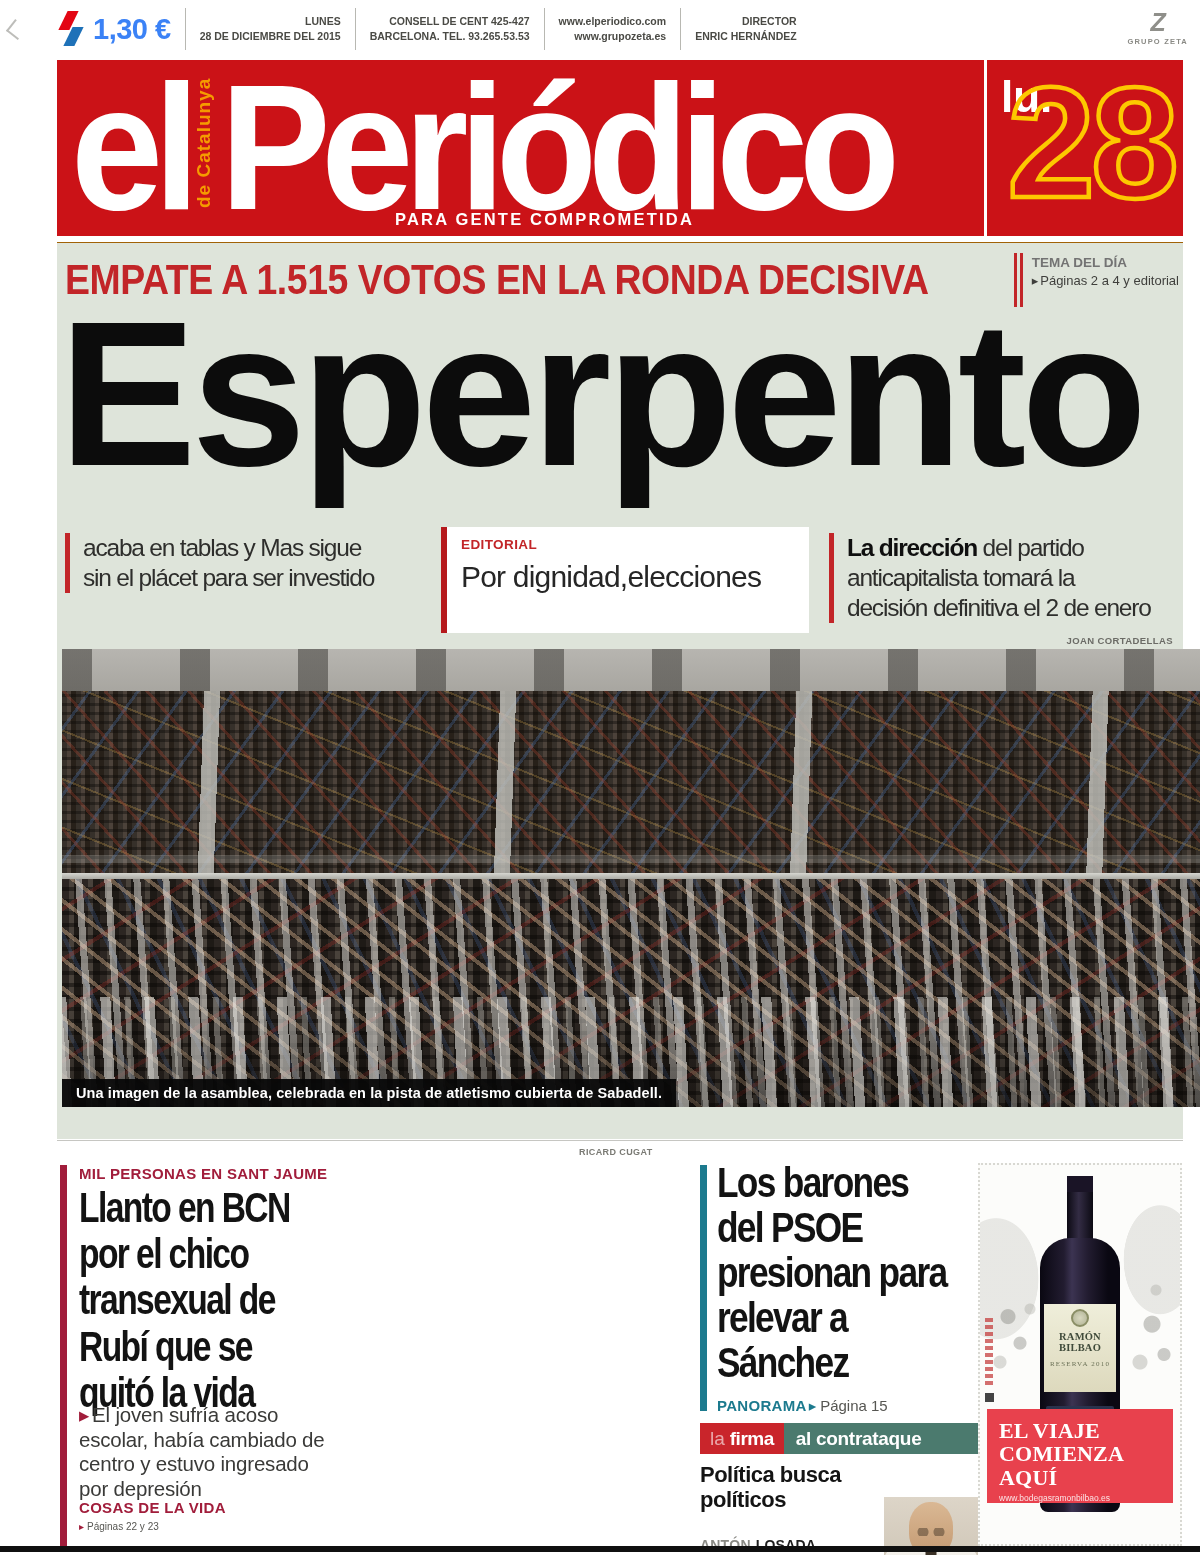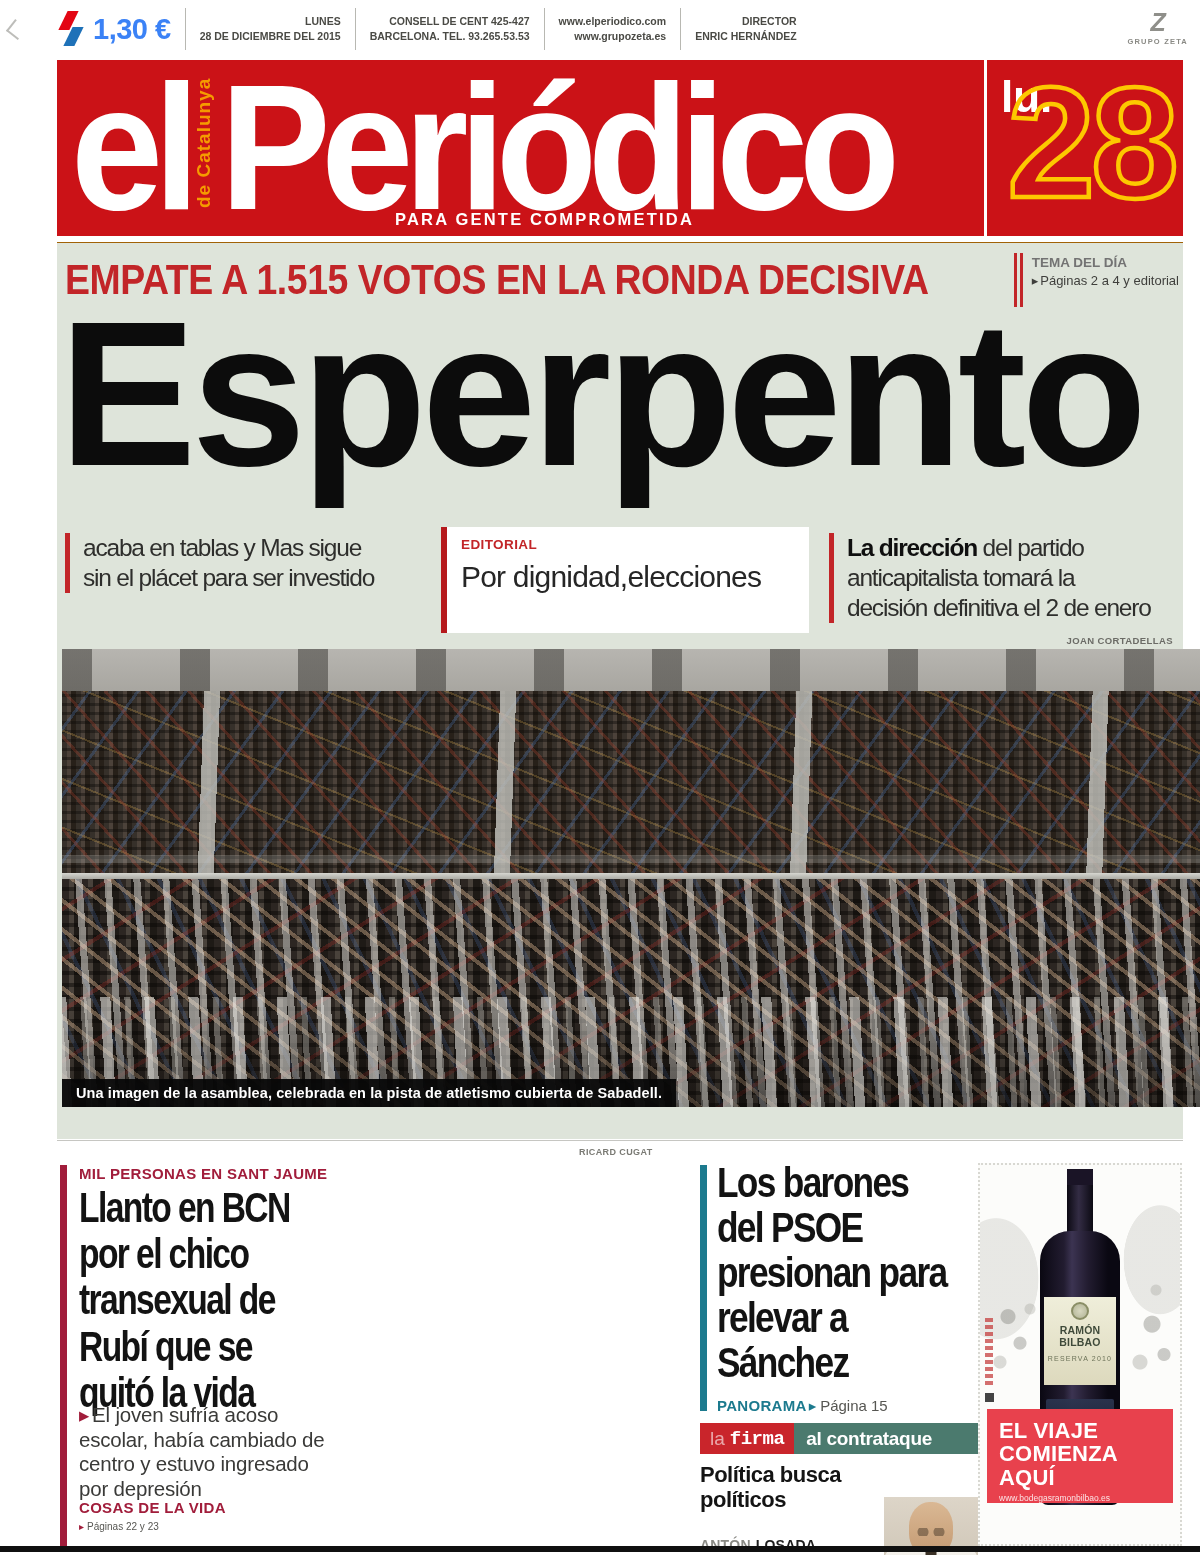--- a/index.html
+++ b/index.html
@@ -146,21 +146,21 @@
   .teal-bar{position:absolute;left:643px;top:24px;width:7px;height:246px;background:#1c7a8e;}
   .rs-headline{position:absolute;left:660px;top:20px;width:285px;font-size:42px;font-weight:bold;color:#131313;
     letter-spacing:-2px;line-height:1.07;transform:scaleX(.84);transform-origin:left top;margin:0;}
   .rs-pages{position:absolute;left:660px;top:256px;font-size:15px;color:#565652;}
   .rs-section{font-weight:bold;color:#1c7a8e;letter-spacing:.3px;}
   
   .firma{position:absolute;left:643px;top:282px;width:278px;height:124px;}
   .firma-head{display:flex;height:31px;}
   .fh-la{background:#c9252b;color:#fff;display:flex;align-items:center;padding:0 10px;font-size:19px;}
   .fh-la .la{opacity:.6;font-weight:400;margin-right:5px;}
-  .fh-la .fi{font-weight:bold;letter-spacing:-.5px;font-family:Liberation Mono, monospace;}
+  .fh-la .fi{font-weight:bold;letter-spacing:-.5px;}
   .fh-tag{background:#4b7a6e;color:#fff;font-weight:bold;font-size:19px;display:flex;align-items:center;
     padding:0 12px;letter-spacing:-.3px;flex:1;}
   .firma-body{position:relative;height:93px;}
   .firma-title{margin:8px 0 0;font-size:22px;font-weight:bold;letter-spacing:-.5px;line-height:1.15;color:#141414;width:172px;}
   .firma-author{position:absolute;left:0;bottom:2px;font-size:14px;letter-spacing:.2px;}
   .af{color:#8a8a85;font-weight:600;margin-right:5px;}
   .al{color:#1d1d1d;font-weight:bold;}
   .firma-photo{position:absolute;right:0;top:35px;width:94px;height:88px;overflow:hidden;
     background:linear-gradient(#ddd5c8,#cbc2b2);}
   .fp-head{position:absolute;left:50%;top:5px;transform:translateX(-50%);width:44px;height:54px;
@@ -181,37 +181,37 @@
     radial-gradient(circle at 25% 38%, rgba(150,150,142,.3) 0 5px, rgba(0,0,0,0) 6px),
     radial-gradient(circle at 86% 42%, rgba(125,125,118,.4) 0 8px, rgba(0,0,0,0) 9px),
     radial-gradient(circle at 92% 50%, rgba(110,110,104,.35) 0 6px, rgba(0,0,0,0) 7px),
     radial-gradient(circle at 80% 52%, rgba(140,140,132,.32) 0 7px, rgba(0,0,0,0) 8px),
     radial-gradient(circle at 88% 33%, rgba(150,150,142,.3) 0 5px, rgba(0,0,0,0) 6px),
     radial-gradient(ellipse 60px 90px at 90% 25%, rgba(160,160,152,.22) 0 60%, rgba(0,0,0,0) 61%),
     radial-gradient(ellipse 70px 100px at 8% 30%, rgba(160,160,152,.22) 0 60%, rgba(0,0,0,0) 61%);}
   .ad-mark{position:absolute;left:5px;top:150px;width:8px;height:70px;opacity:.7;
     background:repeating-linear-gradient(0deg,#c23333 0 4px, rgba(0,0,0,0) 4px 7px);}
   .ad-mark2{position:absolute;left:5px;top:228px;width:9px;height:9px;background:#444;}
-  .ad-bottle{position:absolute;left:50%;top:4px;transform:translateX(-50%);width:80px;height:336px;}
+  .ad-bottle{position:absolute;left:50%;top:11px;transform:translateX(-50%);width:80px;height:336px;font-family:Liberation Serif, serif;}
   .bn{position:absolute;left:50%;top:0;transform:translateX(-50%);width:26px;height:70px;
     background:linear-gradient(90deg,#0c0a13,#332c44 45%,#0c0a13);border-radius:5px 5px 0 0;}
   .bn::before{content:"";position:absolute;left:0;top:0;right:0;height:16px;background:#1a1426;}
   .bb{position:absolute;left:0;top:62px;width:80px;height:274px;border-radius:30px 30px 8px 8px;
     background:linear-gradient(90deg,#0a0812 0%,#221c30 30%,#3c3452 40%,#221c30 60%,#0a0812 85%);}
   .bl{position:absolute;left:4px;right:4px;top:66px;height:88px;text-align:center;padding-top:5px;box-sizing:border-box;
     background:linear-gradient(#efeeda,#ddd9bd);}
   .crest{width:18px;height:18px;margin:0 auto 4px;border:2px solid #8a8e66;border-radius:50%;
     background:radial-gradient(#d8d8c0,#b0b294);box-sizing:border-box;}
   .brand{font-size:10.5px;font-weight:bold;color:#3f4a3a;letter-spacing:.2px;}
   .reserva{font-size:7px;color:#6c7258;letter-spacing:1.2px;margin-top:7px;}
   .bl2{position:absolute;left:6px;right:6px;top:168px;height:74px;border-radius:2px;opacity:.92;
     background:linear-gradient(#2c3550,#0f1522);}
   .ad-red{position:absolute;left:7px;right:7px;top:244px;height:94px;background:#e8414d;
     padding:10px 0 0 12px;box-sizing:border-box;}
-  .ad-line{font-size:22px;font-weight:bold;color:#fff;line-height:1.06;letter-spacing:.2px;}
+  .ad-line{font-size:22px;font-weight:bold;color:#fff;line-height:1.06;letter-spacing:.2px;font-family:Liberation Serif, serif;}
   .ad-url{font-size:8.5px;color:#fff;opacity:.85;margin-top:4px;}
   
   .page-rule{position:absolute;left:0;bottom:3px;width:1200px;height:6px;background:#101010;}
 </style>
 </head>
 <body>
 
 <div class="page">
 
   <header class="topbar">

